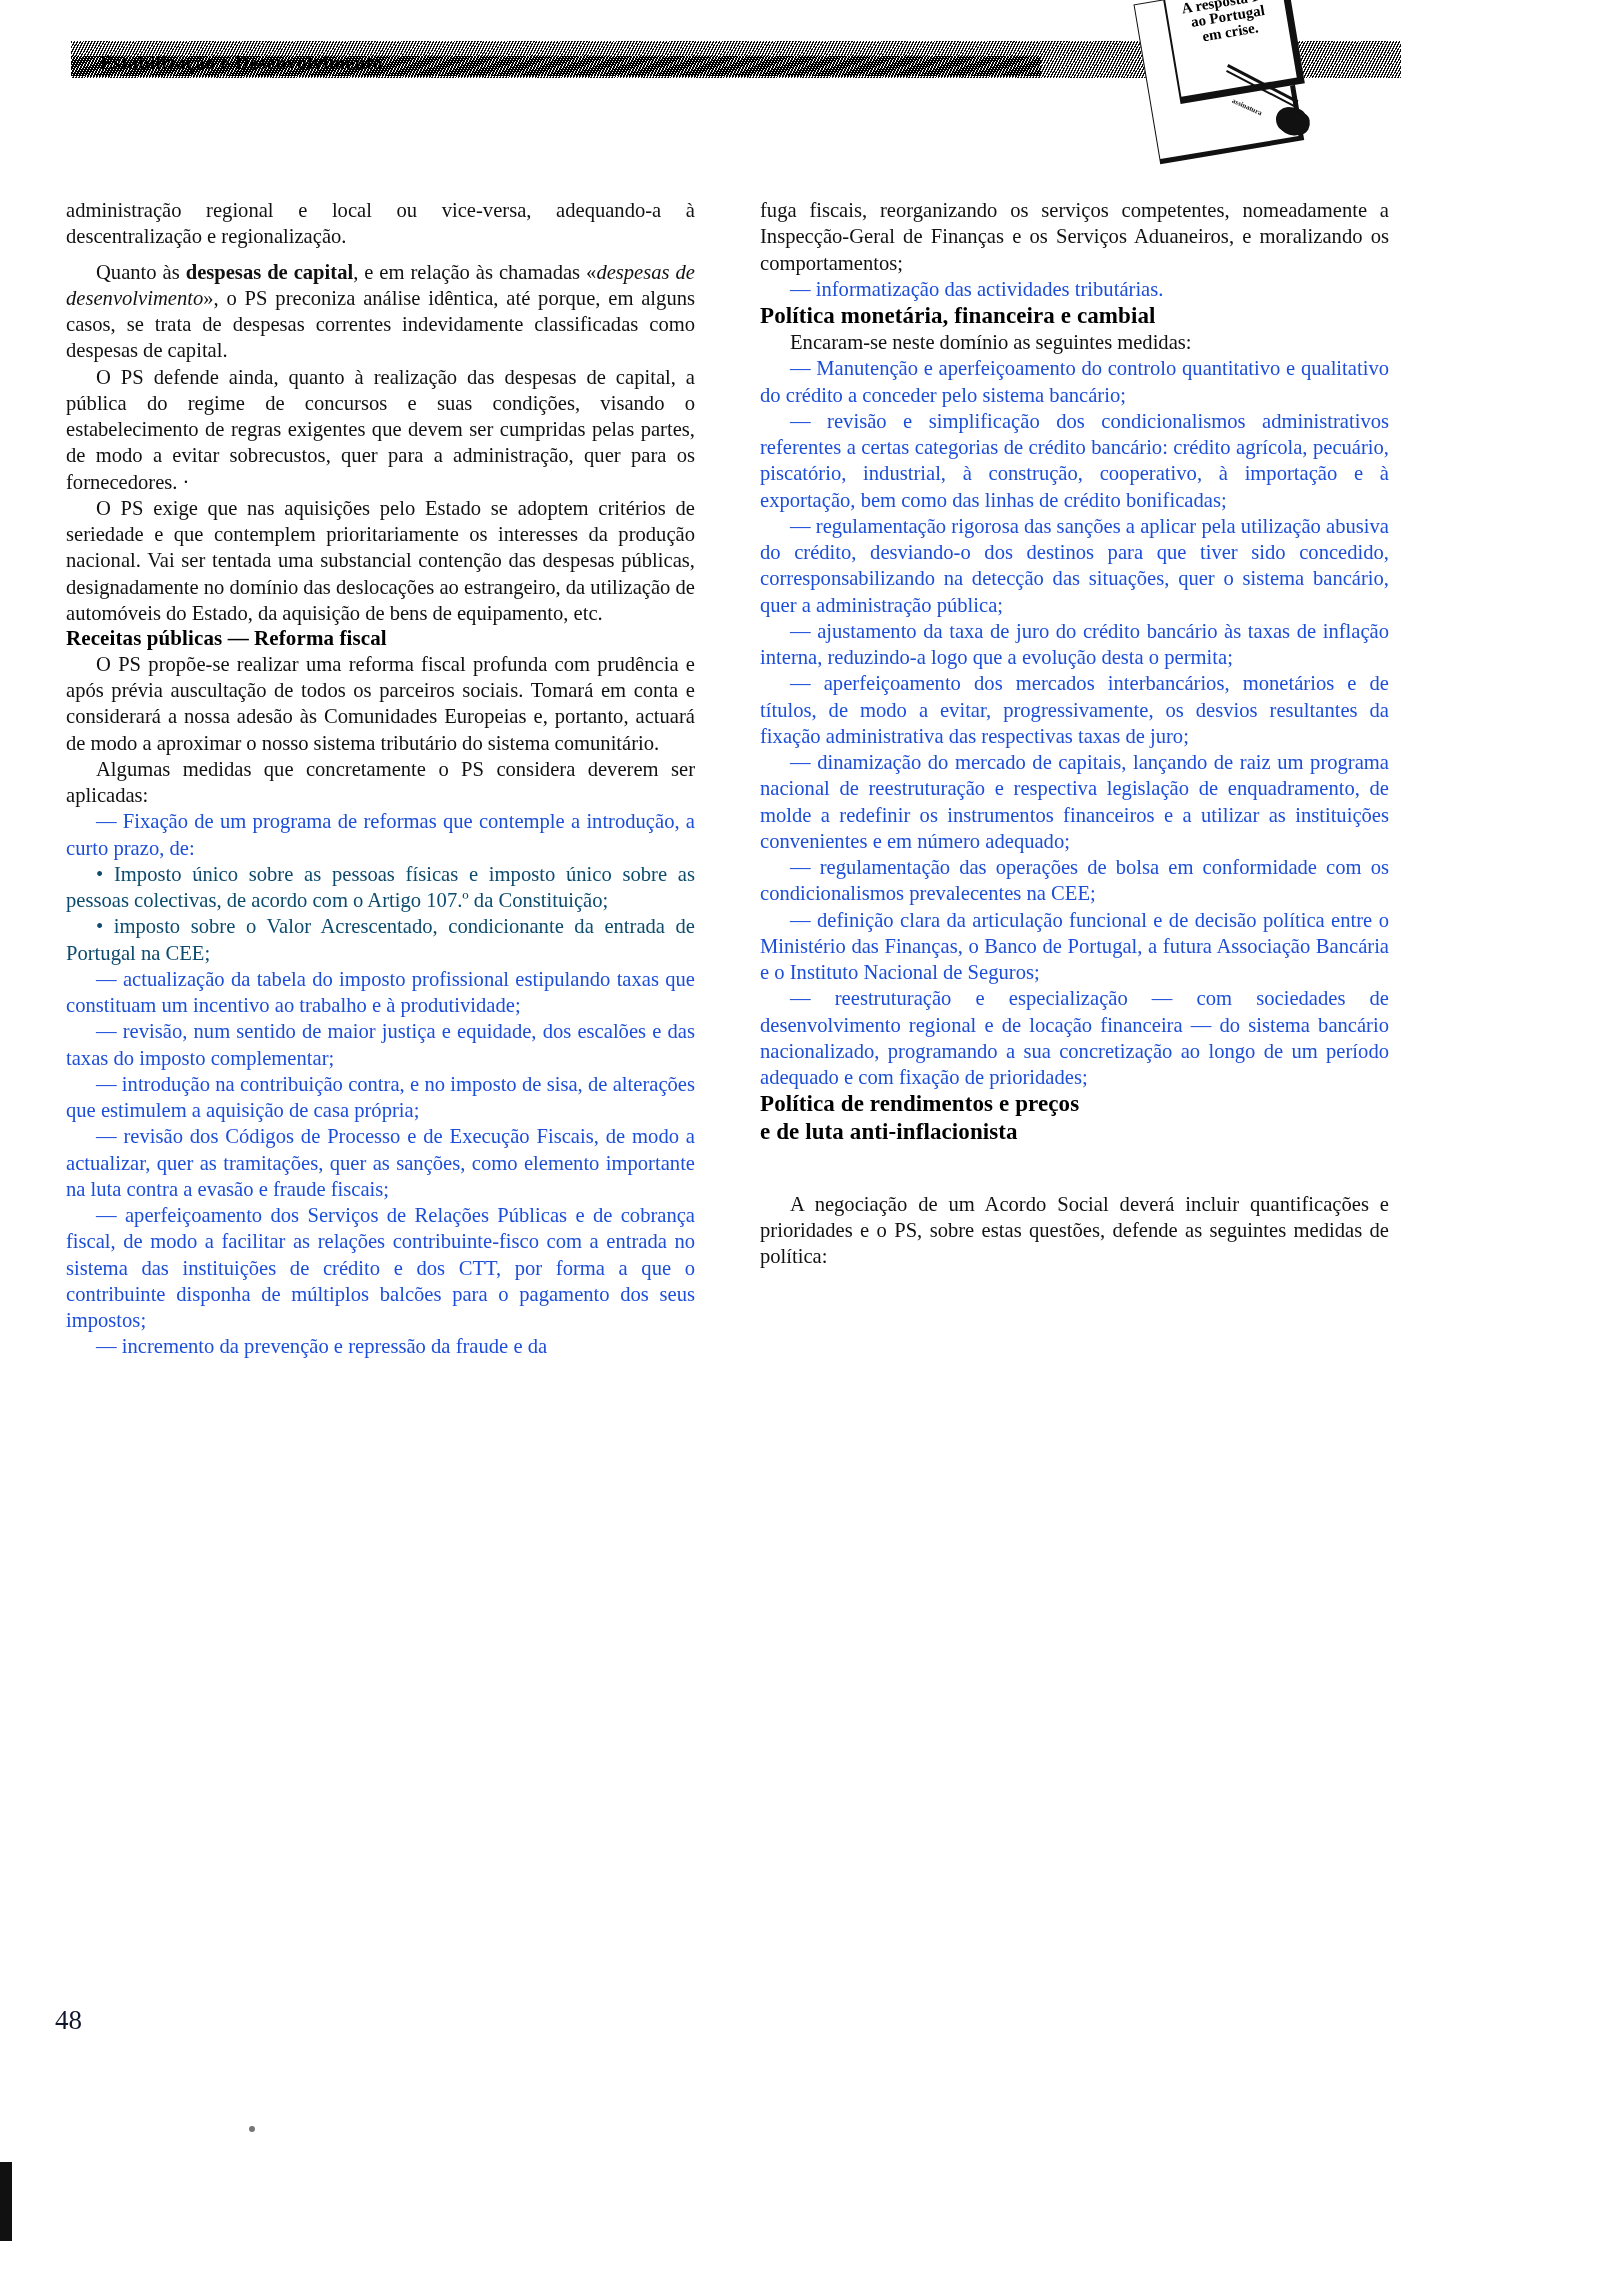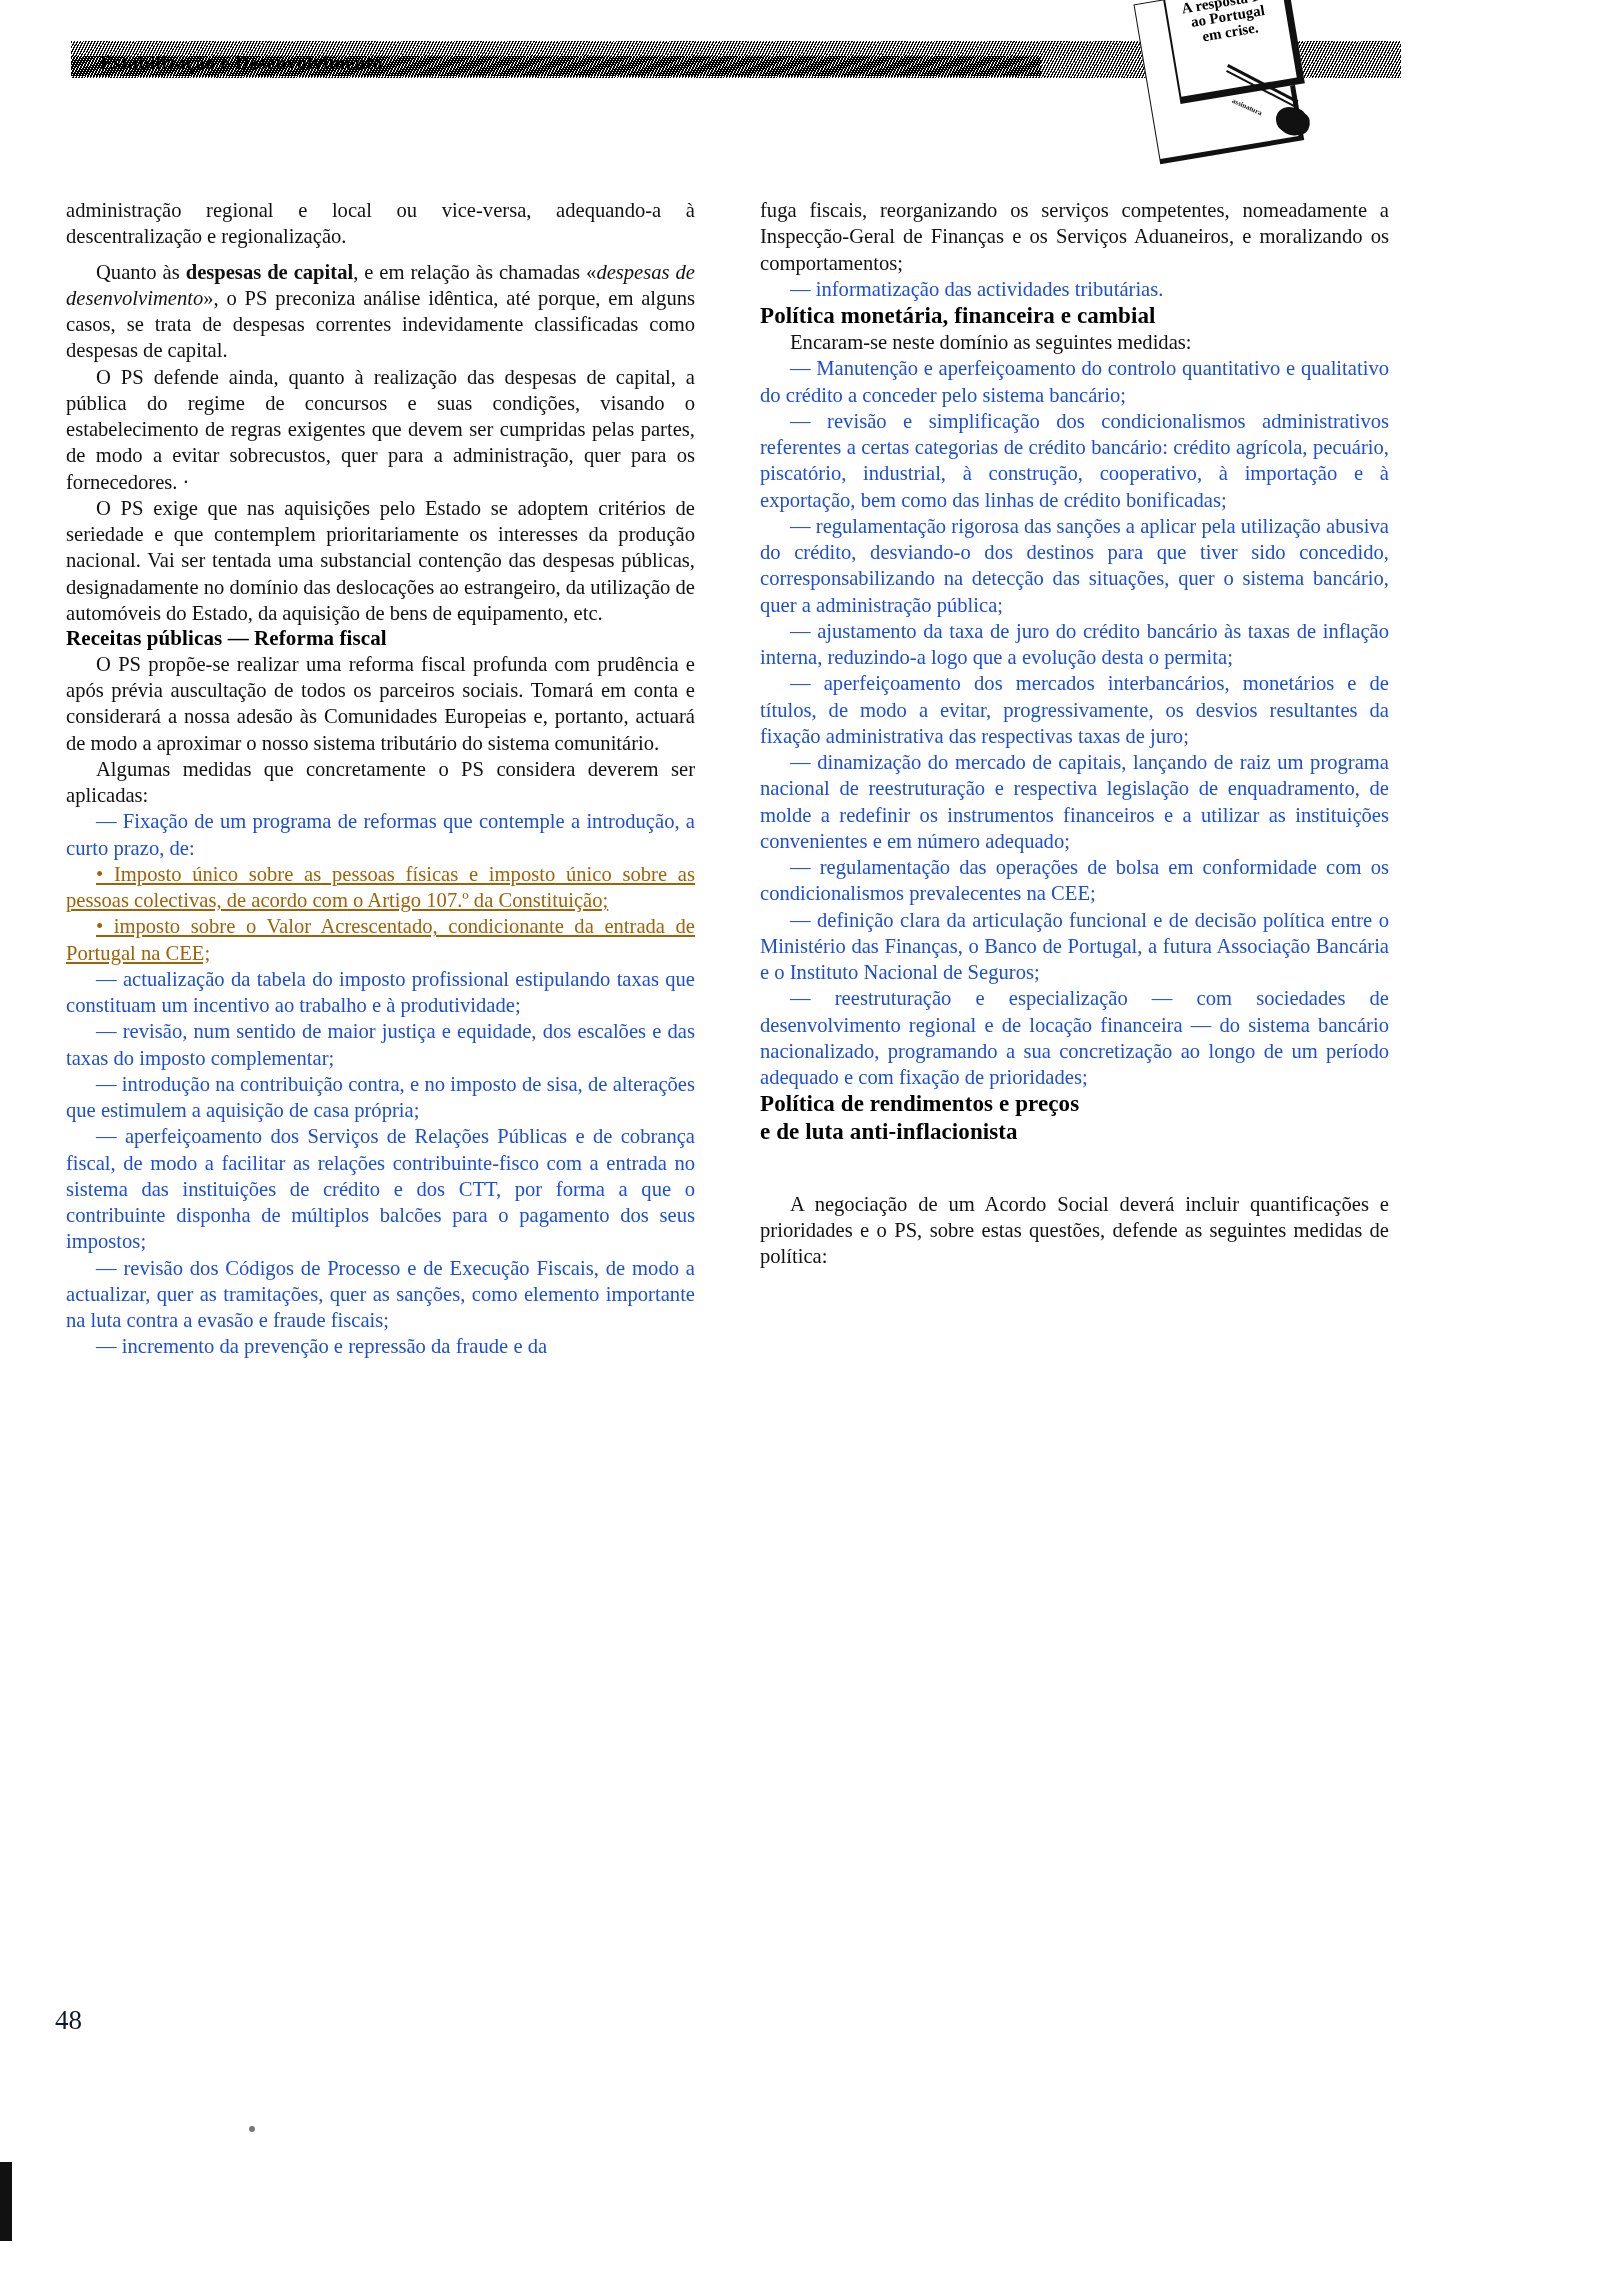--- a/index.html
+++ b/index.html
@@ -177,22 +177,21 @@
     text-align: justify;
     text-indent: 30px;
     color: #1d4ed8;
   }
   .bullet-item {
     margin: 0;
     font-size: 20.6px;
     line-height: 1.275;
     text-align: justify;
     text-indent: 30px;
-    color: #a16207;
-    text-decoration: underline;
+    color: #0c4a6e;
   }
 
   h2.section-head {
     margin: 0;
     font-size: 21px;
     font-weight: bold;
     color: #000;
     letter-spacing: 0.1px;
     line-height: 1.18;
   }
@@ -274,22 +273,22 @@
       <p class="para">O PS propõe-se realizar uma reforma fiscal profunda com prudência e após prévia auscultação de todos os parceiros sociais. Tomará em conta e considerará a nossa adesão às Comunidades Europeias e, portanto, actuará de modo a aproximar o nosso sistema tributário do sistema comunitário.</p>
 
       <p class="para">Algumas medidas que concretamente o PS considera deverem ser aplicadas:</p>
 
       <p class="dash-item gap">— Fixação de um programa de reformas que contemple a introdução, a curto prazo, de:</p>
       <p class="bullet-item">• Imposto único sobre as pessoas físicas e imposto único sobre as pessoas colectivas, de acordo com o Artigo 107.º da Constituição;</p>
       <p class="bullet-item">• imposto sobre o Valor Acrescentado, condicionante da entrada de Portugal na CEE;</p>
       <p class="dash-item">— actualização da tabela do imposto profissional estipulando taxas que constituam um incentivo ao trabalho e à produtividade;</p>
       <p class="dash-item">— revisão, num sentido de maior justiça e equidade, dos escalões e das taxas do imposto complementar;</p>
       <p class="dash-item">— introdução na contribuição contra, e no imposto de sisa, de alterações que estimulem a aquisição de casa própria;</p>
+      <p class="dash-item">— revisão dos Códigos de Processo e de Execução Fiscais, de modo a actualizar, quer as tramitações, quer as sanções, como elemento importante na luta contra a evasão e fraude fiscais;</p>
       <p class="dash-item">— aperfeiçoamento dos Serviços de Relações Públicas e de cobrança fiscal, de modo a facilitar as relações contribuinte-fisco com a entrada no sistema das instituições de crédito e dos CTT, por forma a que o contribuinte disponha de múltiplos balcões para o pagamento dos seus impostos;</p>
-      <p class="dash-item">— revisão dos Códigos de Processo e de Execução Fiscais, de modo a actualizar, quer as tramitações, quer as sanções, como elemento importante na luta contra a evasão e fraude fiscais;</p>
       <p class="dash-item">— incremento da prevenção e repressão da fraude e da</p>
 
     </div>
 
     <div class="col col-right">
 
       <p class="para noindent">fuga fiscais, reorganizando os serviços competentes, nomeadamente a Inspecção-Geral de Finanças e os Serviços Aduaneiros, e moralizando os comportamentos;</p>
       <p class="dash-item">— informatização das actividades tributárias.</p>
 
       <h2 class="section-head big head-space-before-lg head-space-after-lg">Política monetária, financeira e cambial</h2>

